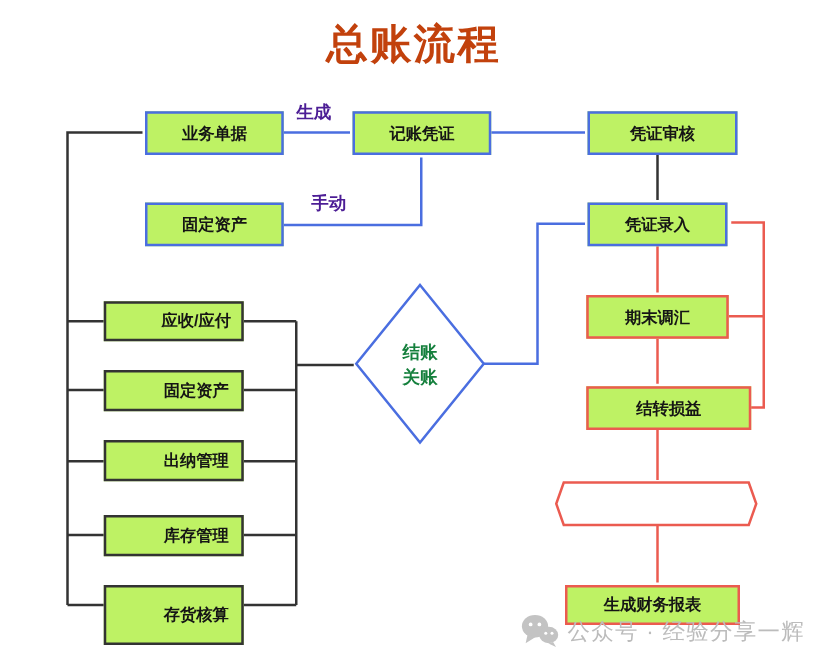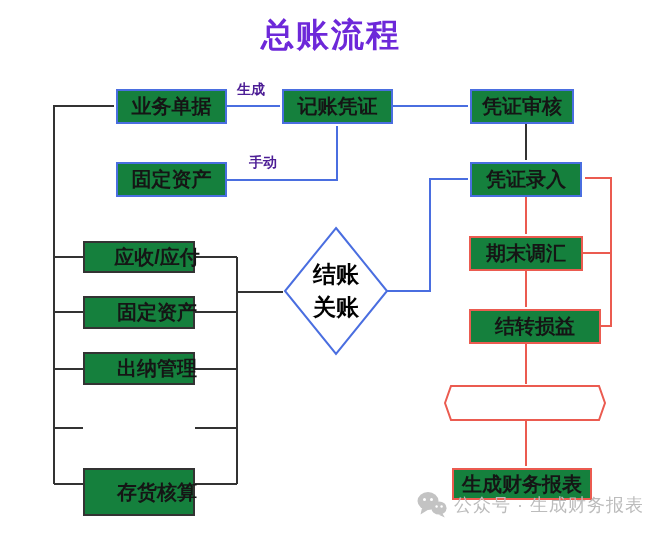--- a/index.html
+++ b/index.html
@@ -2,40 +2,40 @@
 <html><head>
 <meta charset="utf-8">
 <style>
   html,body { margin:0; padding:0; background:#fff; }
   .stage {
     position:relative; width:662px; height:536px; background:#ffffff;
     font-family:"Liberation Sans","DejaVu Sans",sans-serif; overflow:hidden;
   }
   .title {
     position:absolute; top:13px; left:0; width:100%; text-align:center;
-    font-size:33px; font-weight:bold; color:#6d28d9; letter-spacing:2px;
+    font-size:33px; font-weight:bold; color:#c2410c; letter-spacing:2px;
   }
   svg.wires { position:absolute; left:0; top:0; z-index:1; }
   svg.wires path { fill:none; stroke-width:2; }
   g.k path { stroke:#333333; }
   g.b path { stroke:#4a6ee0; }
   g.r path { stroke:#eb5b50; }
   .diamond { fill:#ffffff; stroke:#4a6ee0; stroke-width:2; }
   .hex     { fill:#ffffff; stroke:#eb5b50; stroke-width:2; }
   .node {
     position:absolute; z-index:2; display:flex; align-items:center; justify-content:center;
-    background:#15803d; box-sizing:border-box; font-weight:bold; font-size:20px; color:#151515;
+    background:#bef264; box-sizing:border-box; font-weight:bold; font-size:13px; color:#151515;
     white-space:nowrap;
   }
   .node.blue { border:2px solid #4a6ee0; }
   .node.dark { border:2px solid #333333;padding-left:36px; }
   .node.red  { border:2px solid #eb5b50; }
   .shape-label {
     position:absolute; z-index:3; display:flex; align-items:center; justify-content:center;
-    font-weight:bold; font-size:23px; color:#000000; text-align:center; background:transparent;
+    font-weight:bold; font-size:14px; color:#15803d; text-align:center; background:transparent;
   }
   .pre { white-space:pre-line; line-height:1.45; }
   .edge-label {
     position:absolute; z-index:3; font-weight:bold; font-size:14px; color:#4c1d95; white-space:nowrap;
   }
   .watermark {
     position:absolute; z-index:3; left:417px; top:491px; display:flex; align-items:center;
     gap:7px; color:#bcbcbc; font-size:18px; letter-spacing:1px; white-space:nowrap;
   }
 </style>
@@ -91,27 +91,28 @@
       <path d="M526,271 V307" marker-end="url(#ar)"></path>
       <path d="M526,344 V384" marker-end="url(#ar)"></path>
       <path d="M526,420 V466" marker-end="url(#ar)"></path>
       <path d="M583,253 H611"></path>
       <path d="M583,326 H611 V178 H585" marker-end="url(#ar)"></path>
     </g>
   </svg>
 
   <div class="node blue" style="left:116px;top:89px;width:111px;height:35px">业务单据</div>
   <div class="node blue" style="left:282px;top:89px;width:111px;height:35px">记账凭证</div>
-  <div class="node blue" style="left:470px;top:89px;width:104px;height:35px">凭证审核</div>
+  <div class="node blue" style="left:470px;top:89px;width:120px;height:35px">凭证审核</div>
   <div class="node blue" style="left:116px;top:162px;width:111px;height:35px">固定资产</div>
   <div class="node blue" style="left:470px;top:162px;width:112px;height:35px">凭证录入</div>
 
   <div class="node dark" style="left:83px;top:241px;width:112px;height:32px">应收/应付</div>
   <div class="node dark" style="left:83px;top:296px;width:112px;height:33px">固定资产</div>
   <div class="node dark" style="left:83px;top:352px;width:112px;height:33px">出纳管理</div>
+  <div class="node dark" style="left:83px;top:412px;width:112px;height:33px">库存管理</div>
   <div class="node dark" style="left:83px;top:468px;width:112px;height:48px">存货核算</div>
 
   <div class="node red" style="left:469px;top:236px;width:114px;height:35px">期末调汇</div>
   <div class="node red" style="left:469px;top:309px;width:132px;height:35px">结转损益</div>
   <div class="node red" style="left:452px;top:468px;width:140px;height:32px">生成财务报表</div>
 
   <div class="shape-label pre" style="left:285px;top:250px;width:102px;height:82px">结账
 关账</div>
 
   <div class="edge-label" style="left:237px;top:81px">生成</div>
@@ -123,16 +124,16 @@
         <ellipse cx="11" cy="10" rx="10.5" ry="9" fill="#c3c3c3"></ellipse>
         <path d="M5,17 L3.5,23.5 L11.5,18.6 Z" fill="#c3c3c3"></path>
         <circle cx="7.5" cy="8.5" r="1.5" fill="#ffffff"></circle>
         <circle cx="14.5" cy="8.5" r="1.5" fill="#ffffff"></circle>
         <ellipse cx="22" cy="17" rx="7.6" ry="6.6" fill="#c3c3c3"></ellipse>
         <path d="M25.5,22.5 L27.8,26.5 L21.8,23.8 Z" fill="#c3c3c3"></path>
         <circle cx="19.6" cy="15.5" r="1.2" fill="#ffffff"></circle>
         <circle cx="24.6" cy="15.5" r="1.2" fill="#ffffff"></circle>
       </svg>
     </span>
-    <span>公众号 · 生成财务报表</span>
+    <span>公众号 · 经验分享一辉</span>
   </div>
 
 </div>
 
 </body></html>

